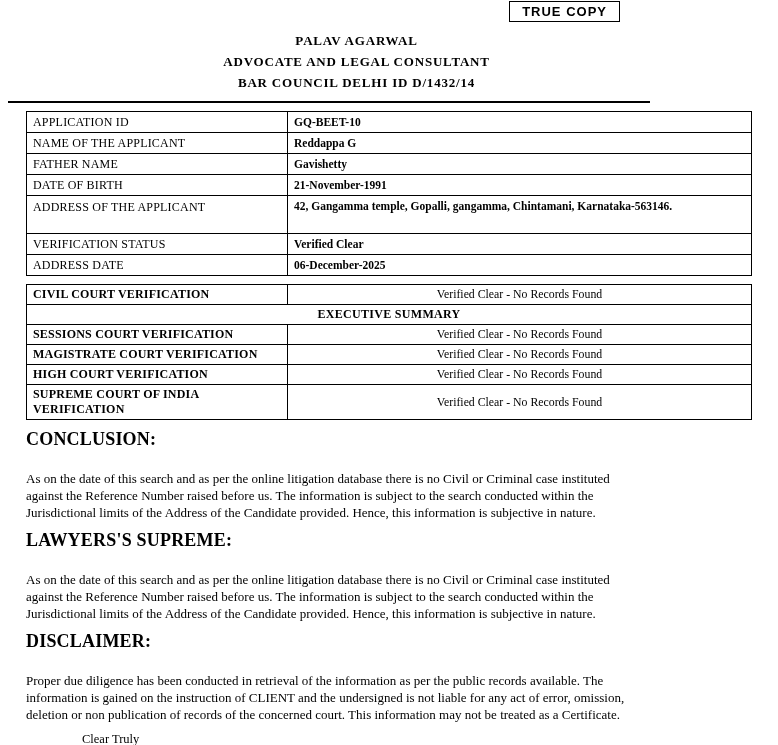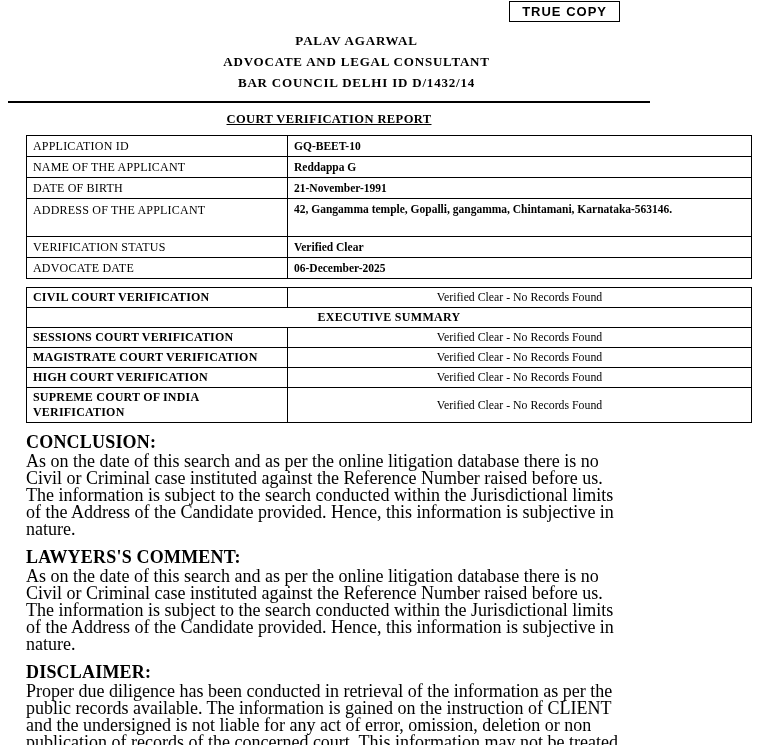--- a/index.html
+++ b/index.html
@@ -36,66 +36,69 @@
   td.lbl { width: 261px; font-weight: normal; letter-spacing: 0.2px; height: 21px; }
   td.val { font-weight: bold; font-size: 11.5px; }
   tr.tall td { height: 38px; vertical-align: top; padding-top: 4px; }
   th.summary-head { text-align: center; font-size: 12px; font-weight: bold; letter-spacing: 0.3px; padding: 2px 6px; }
   td.exec-lbl { width: 261px; font-weight: bold; letter-spacing: 0.2px; height: 19px; }
   td.exec-val { text-align: center; font-size: 11.8px; }
 
   
   .section { margin-top: 9px; }
   .section-heading { font-size: 18px; font-weight: bold; letter-spacing: 0.2px; }
-  .section-body { margin-top: 0; font-size: 18px; line-height: 17px; }
+  .section-body { margin-top: 20px; font-size: 13px; line-height: 17px; }
 
   
   .closing { margin-top: 9px; margin-left: 56px; font-size: 12.5px; }
   .signature-wrap { margin-top: 4px; margin-left: 16px; height: 50px; }
   .signer-name { margin-left: 20px; font-size: 12px; }
 </style>
 </head>
 <body>
 
 <div class="page">
 
   <div class="letterhead">
     <div class="lh-line">PALAV AGARWAL</div>
     <div class="lh-line">ADVOCATE AND LEGAL CONSULTANT</div>
     <div class="lh-line">BAR COUNCIL DELHI ID D/1432/14</div>
   </div>
   <div class="stamp">TRUE COPY</div>
   <hr class="rule">
 
-  <div class="report-title">COURT VERIFICATION REPORT</div>
 
   <table class="applicant-table">
     <tbody>
       <tr>
         <td class="lbl">APPLICATION ID</td>
         <td class="val">GQ-BEET-10</td>
       </tr>
       <tr>
         <td class="lbl">NAME OF THE APPLICANT</td>
         <td class="val">Reddappa G</td>
+      </tr>
+      <tr>
+        <td class="lbl">FATHER NAME</td>
+        <td class="val">Gavishetty</td>
       </tr>
       <tr>
         <td class="lbl">DATE OF BIRTH</td>
         <td class="val">21-November-1991</td>
       </tr>
       <tr class="tall">
         <td class="lbl">ADDRESS OF THE APPLICANT</td>
         <td class="val">42, Gangamma temple, Gopalli, gangamma, Chintamani, Karnataka-563146.</td>
       </tr>
       <tr>
         <td class="lbl">VERIFICATION STATUS</td>
         <td class="val">Verified Clear</td>
       </tr>
       <tr>
-        <td class="lbl">ADVOCATE DATE</td>
+        <td class="lbl">ADDRESS DATE</td>
         <td class="val">06-December-2025</td>
       </tr>
     </tbody>
   </table>
 
   <table class="summary-table">
     <tbody>
       <tr>
         <td class="exec-lbl">CIVIL COURT VERIFICATION</td>
         <td class="exec-val">Verified Clear - No Records Found</td>
@@ -121,21 +124,21 @@
       </tr>
     </tbody>
   </table>
 
   <div class="section">
     <div class="section-heading">CONCLUSION:</div>
     <div class="section-body">As on the date of this search and as per the online litigation database there is no Civil or Criminal case instituted against the Reference Number raised before us. The information is subject to the search conducted within the Jurisdictional limits of the Address of the Candidate provided. Hence, this information is subjective in nature.</div>
   </div>
 
   <div class="section">
-    <div class="section-heading">LAWYERS'S COMMENT:</div>
+    <div class="section-heading">LAWYERS'S SUPREME:</div>
     <div class="section-body">As on the date of this search and as per the online litigation database there is no Civil or Criminal case instituted against the Reference Number raised before us. The information is subject to the search conducted within the Jurisdictional limits of the Address of the Candidate provided. Hence, this information is subjective in nature.</div>
   </div>
 
   <div class="section">
     <div class="section-heading">DISCLAIMER:</div>
     <div class="section-body">Proper due diligence has been conducted in retrieval of the information as per the public records available. The information is gained on the instruction of CLIENT and the undersigned is not liable for any act of error, omission, deletion or non publication of records of the concerned court. This information may not be treated as a Certificate.</div>
   </div>
 
   <div class="closing">Clear Truly</div>
 

